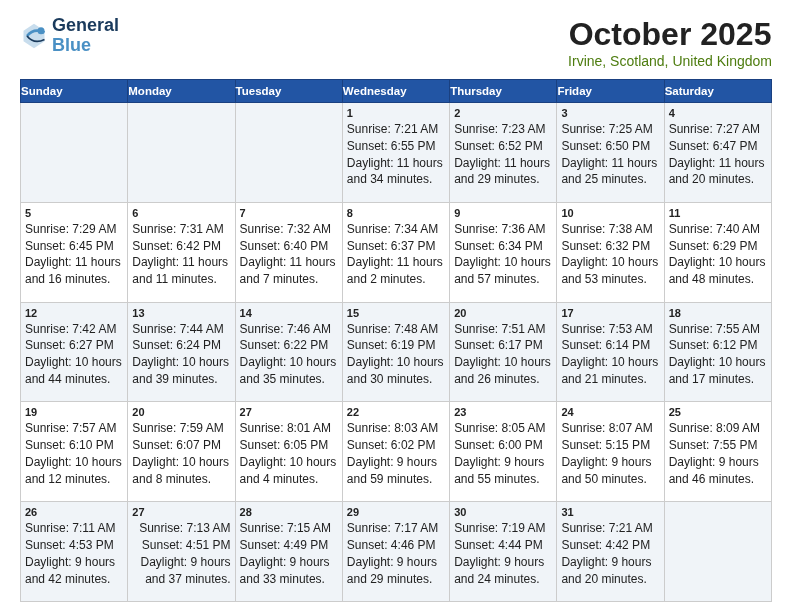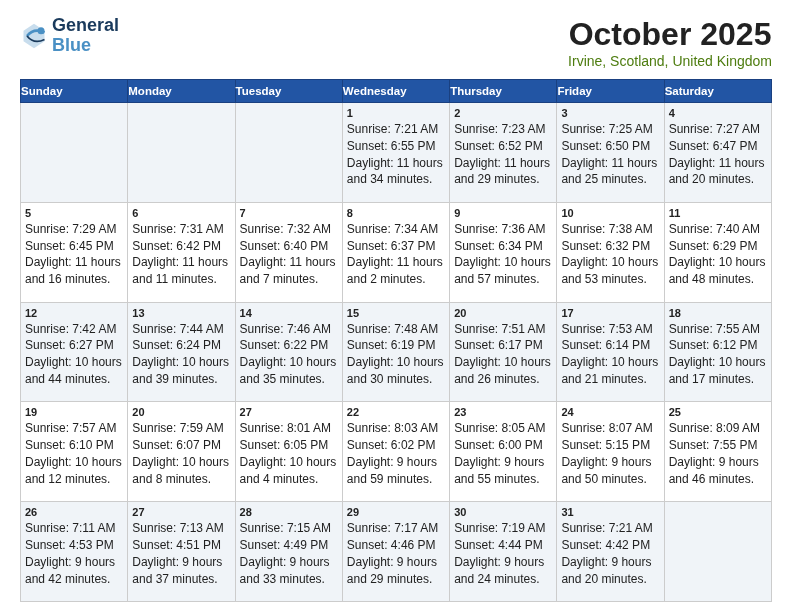--- a/index.html
+++ b/index.html
@@ -316,21 +316,21 @@
         <tr>
           <td>
             <span class="day-number">26</span>
             <div class="cell-text" style="white-space: pre-line;">Sunrise: 7:11 AM
 Sunset: 4:53 PM
 Daylight: 9 hours
 and 42 minutes.</div>
           </td>
           <td>
             <span class="day-number">27</span>
-            <div class="cell-text" style="white-space: pre-line;">Sunrise: 7:13 AM
+            <div class="cell-text" style="white-space: pre-line; text-align: right;">Sunrise: 7:13 AM
 Sunset: 4:51 PM
 Daylight: 9 hours
 and 37 minutes.</div>
           </td>
           <td>
             <span class="day-number">28</span>
             <div class="cell-text" style="white-space: pre-line;">Sunrise: 7:15 AM
 Sunset: 4:49 PM
 Daylight: 9 hours
 and 33 minutes.</div>

